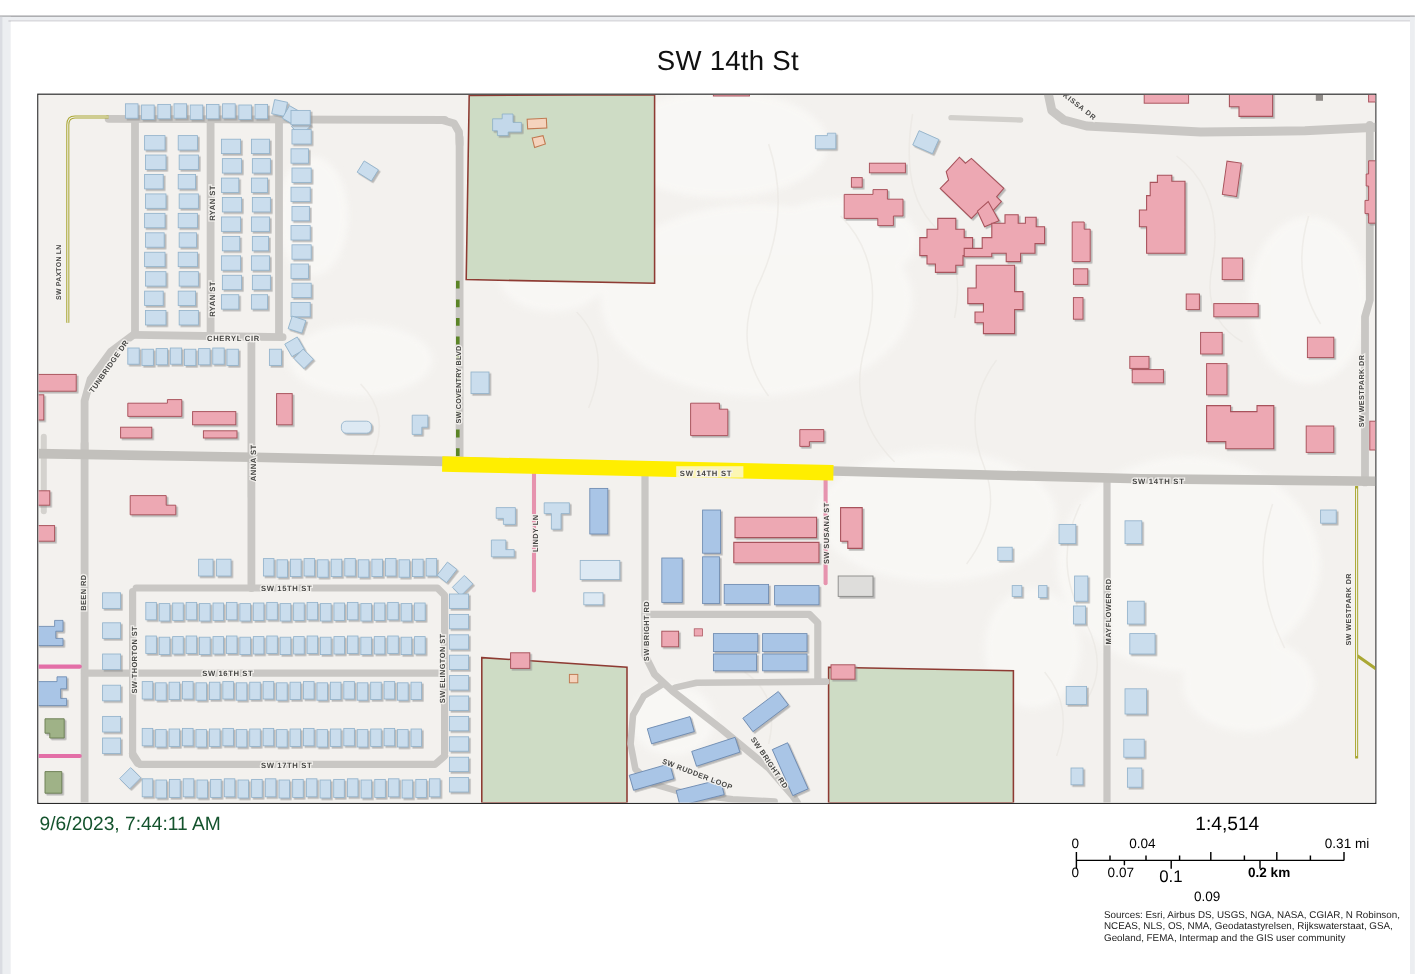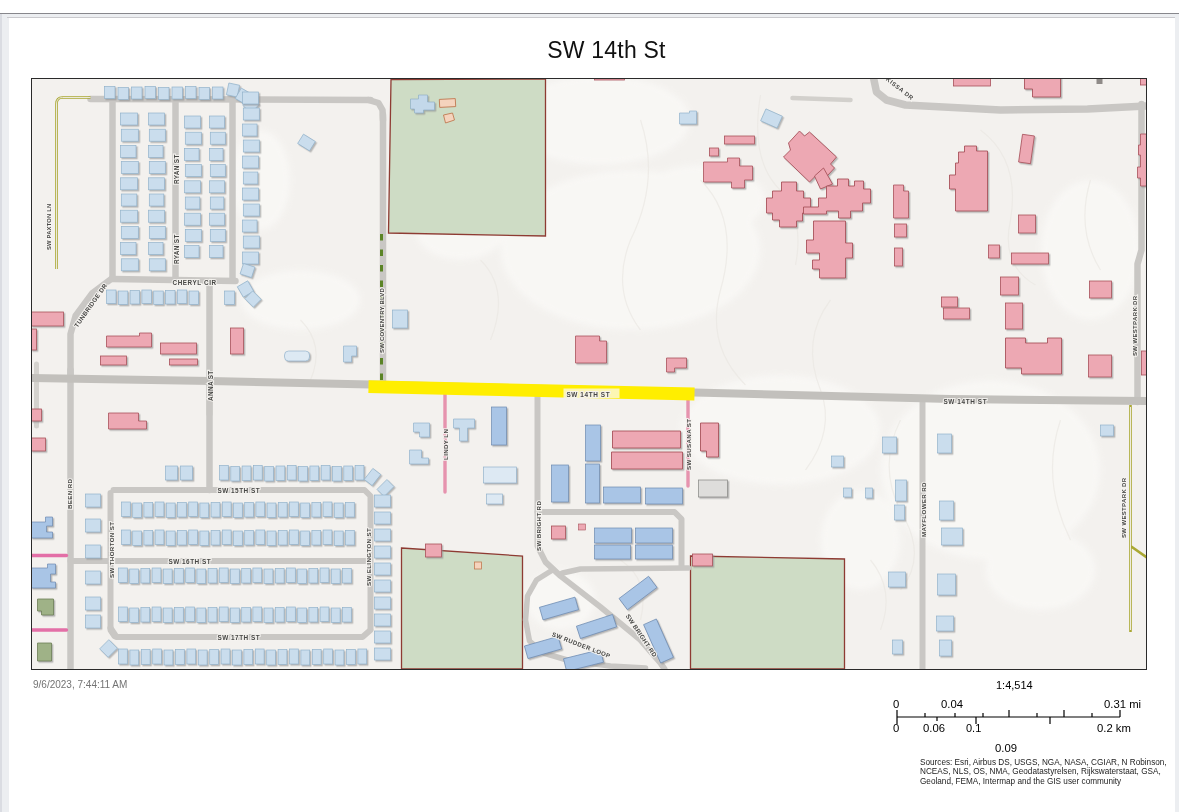--- a/index.html
+++ b/index.html
@@ -585,23 +585,23 @@
       <text transform="translate(690.5,470) rotate(-90)" font-size="6.2" font-family="Liberation Sans, sans-serif" font-weight="700" fill="#474745" stroke="rgba(245,243,239,0.9)" stroke-width="2.2" paint-order="stroke" letter-spacing="0.35" text-anchor="start">SW SUSANA ST</text>
       <text transform="translate(551,636) rotate(21)" font-size="6.1" font-family="Liberation Sans, sans-serif" font-weight="700" fill="#474745" stroke="rgba(245,243,239,0.9)" stroke-width="2.2" paint-order="stroke" letter-spacing="0.4" text-anchor="start">SW RUDDER LOOP</text>
       <text transform="translate(625,616) rotate(56)" font-size="6.2" font-family="Liberation Sans, sans-serif" font-weight="700" fill="#474745" stroke="rgba(245,243,239,0.9)" stroke-width="2.2" paint-order="stroke" letter-spacing="0.35" text-anchor="start">SW BRIGHT RD</text>
       <text transform="translate(925.5,537) rotate(-90)" font-size="6.2" font-family="Liberation Sans, sans-serif" font-weight="700" fill="#474745" stroke="rgba(245,243,239,0.9)" stroke-width="2.2" paint-order="stroke" letter-spacing="0.35" text-anchor="start">MAYFLOWER RD</text>
       <text transform="translate(1136.5,356) rotate(-90)" font-size="6.0" font-family="Liberation Sans, sans-serif" font-weight="700" fill="#474745" stroke="rgba(245,243,239,0.9)" stroke-width="2.2" paint-order="stroke" letter-spacing="0.35" text-anchor="start">SW WESTPARK DR</text>
       <text transform="translate(1125.5,538) rotate(-90)" font-size="6.0" font-family="Liberation Sans, sans-serif" font-weight="700" fill="#474745" stroke="rgba(245,243,239,0.9)" stroke-width="2.2" paint-order="stroke" letter-spacing="0.35" text-anchor="start">SW WESTPARK DR</text>
       <text transform="translate(885,80) rotate(38)" font-size="6.0" font-family="Liberation Sans, sans-serif" font-weight="700" fill="#474745" stroke="rgba(245,243,239,0.9)" stroke-width="2.2" paint-order="stroke" letter-spacing="0.6" text-anchor="start">KISSA DR</text>
     </svg>
 </div>
 
-<div class="abs" style="left:33px;top:678.5px;font-size:10px;color:#737373;">9/6/2023, 7:44:11 AM</div>
-
-<div class="abs" style="left:996px;top:678.5px;font-size:11px;color:#000;">1:4,514</div>
+<div class="abs" style="left:33px;top:678.5px;font-size:16px;color:#14532d;">9/6/2023, 7:44:11 AM</div>
+
+<div class="abs" style="left:996px;top:678.5px;font-size:16px;color:#000;">1:4,514</div>
 
 <div class="abs" style="left:893px;top:698px;font-size:11.3px;color:#000;">0</div>
 <div class="abs" style="left:941px;top:698px;font-size:11.3px;color:#000;">0.04</div>
 <div class="abs" style="left:995px;top:698px;font-size:11.3px;color:#000;margin-top:44px;">0.09</div>
 <div class="abs" style="left:1104px;top:698px;font-size:11.3px;color:#000;">0.31 mi</div>
 
 <svg class="abs" style="left:890px;top:706px;" width="245" height="24" viewBox="0 0 245 24">
 <g stroke="#000" stroke-width="1.2" fill="none">
 <line x1="7" y1="11" x2="230" y2="11"></line>
 <line x1="7" y1="4" x2="7" y2="18"></line>
@@ -613,16 +613,16 @@
       <line x1="147" y1="7" x2="147" y2="11"></line>
       <line x1="174" y1="4" x2="174" y2="11"></line>
       <line x1="202" y1="7" x2="202" y2="11"></line>
 <line x1="47" y1="11" x2="47" y2="15"></line>
       <line x1="86" y1="11" x2="86" y2="18"></line>
       <line x1="160" y1="11" x2="160" y2="18"></line>
 </g>
   </svg>
 
 <div class="abs" style="left:893px;top:722px;font-size:11.3px;color:#000;">0</div>
-<div class="abs" style="left:923px;top:722px;font-size:11.3px;color:#000;">0.06</div>
-<div class="abs" style="left:966px;top:722px;font-size:11px;color:#000;">0.1</div>
-<div class="abs" style="left:1097px;top:722px;font-size:11.3px;color:#000;">0.2 km</div>
+<div class="abs" style="left:923px;top:722px;font-size:11.3px;color:#000;">0.07</div>
+<div class="abs" style="left:966px;top:722px;font-size:14px;color:#000;">0.1</div>
+<div class="abs" style="left:1040px;top:722px;font-size:11.3px;color:#000;font-weight:bold;">0.2 km</div>
 
 <div class="abs" style="left:900px;top:758px;width:250px;font-size:8.2px;line-height:9.3px;color:#1c1c1c;margin-left:20px;">Sources: Esri, Airbus DS, USGS, NGA, NASA, CGIAR, N Robinson, NCEAS, NLS, OS, NMA, Geodatastyrelsen, Rijkswaterstaat, GSA, Geoland, FEMA, Intermap and the GIS user community</div>
 </body></html>

